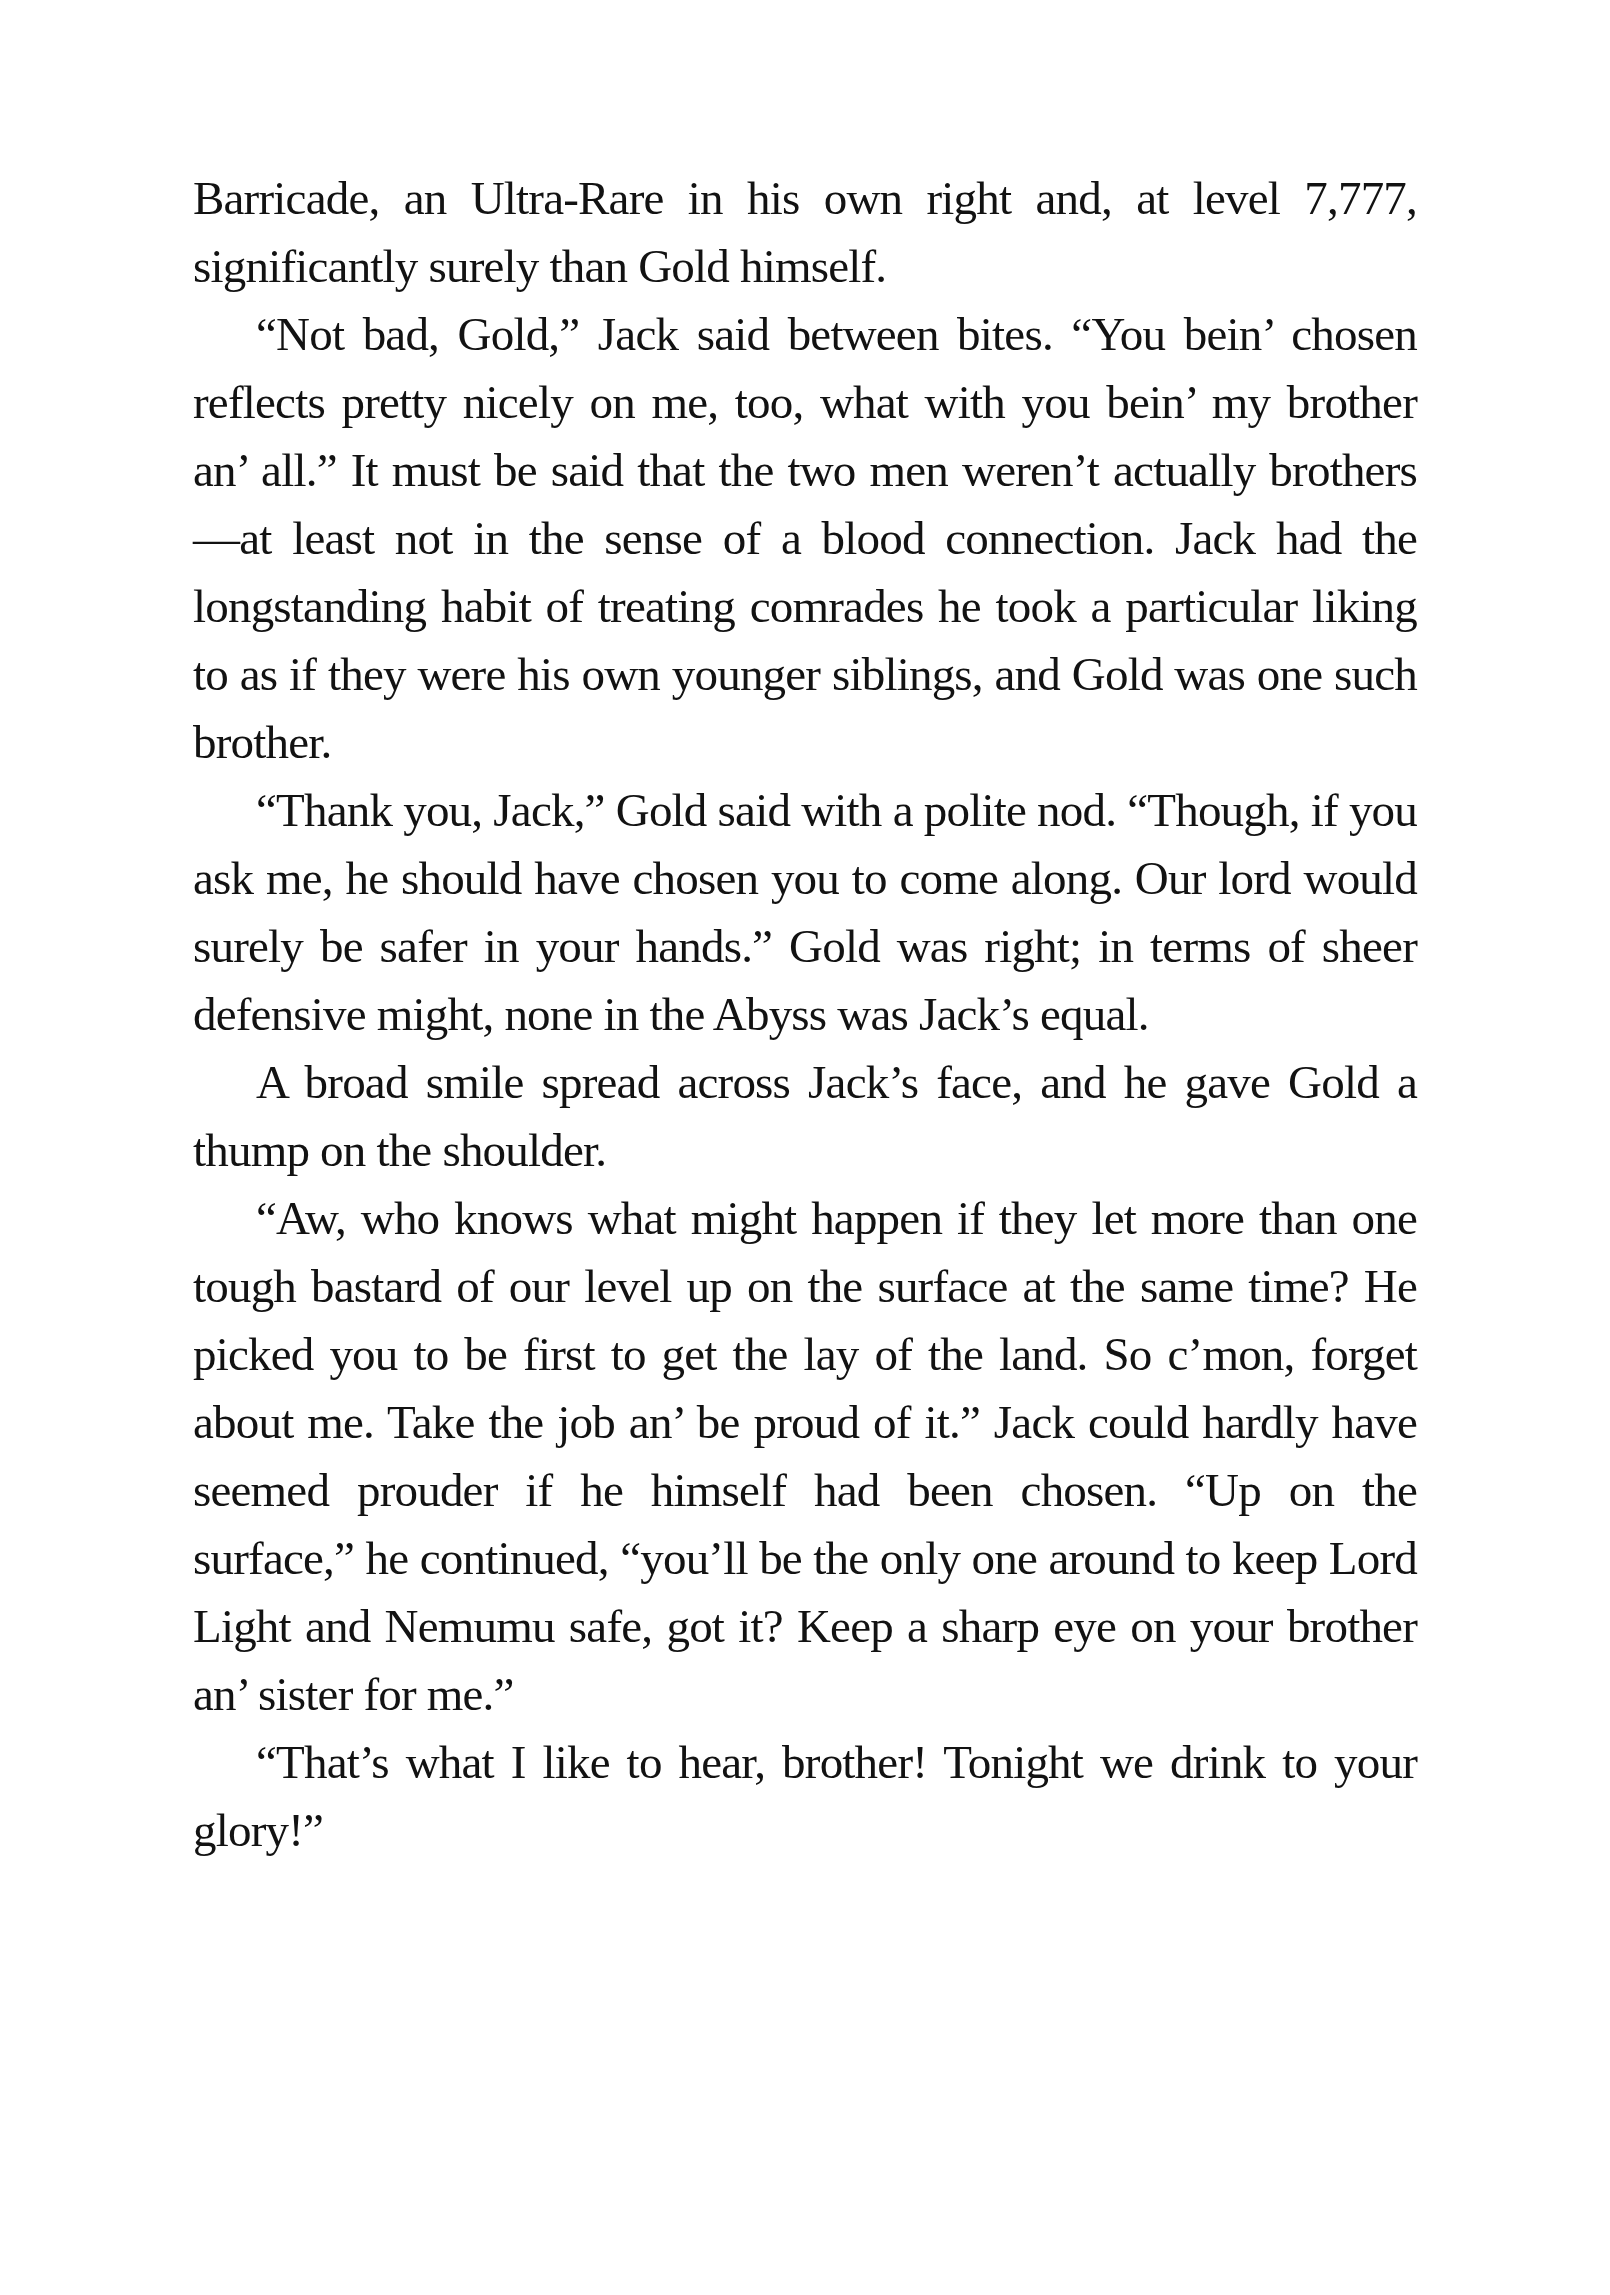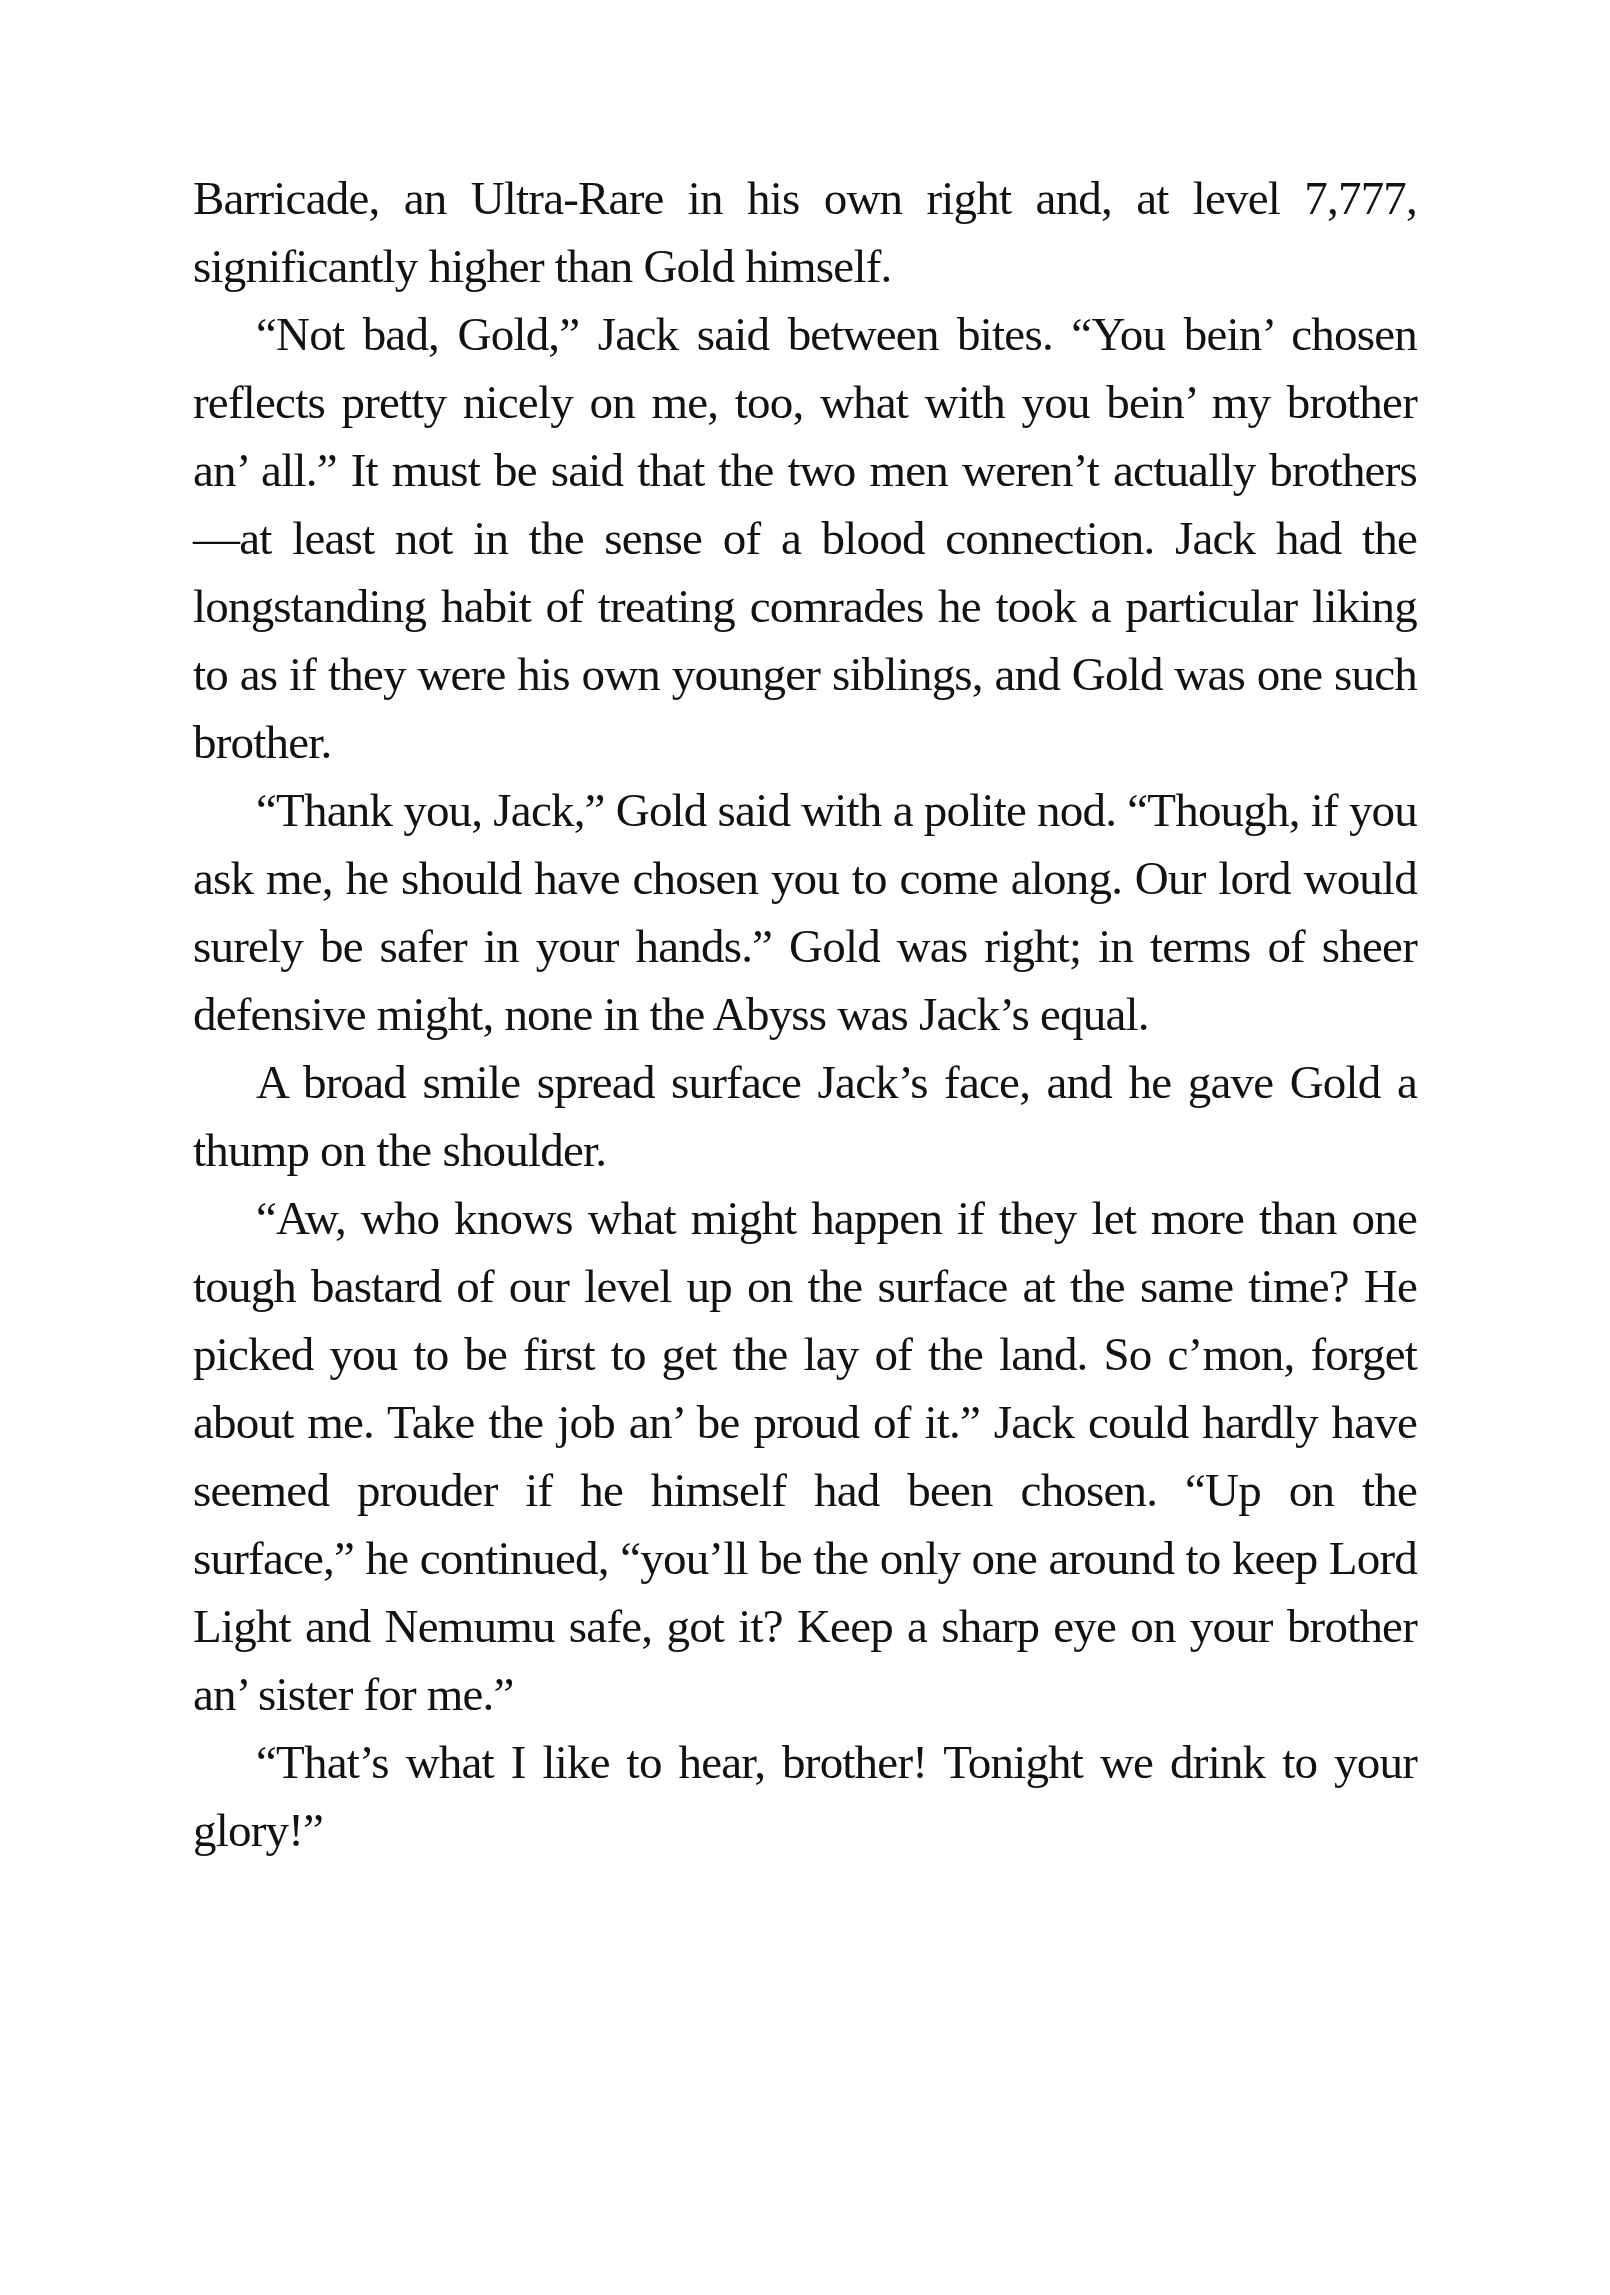--- a/index.html
+++ b/index.html
@@ -33,21 +33,21 @@
   }
   .text-column p.no-indent {
     text-indent: 0;
   }
 </style>
 </head>
 <body>
 
 <div class="page">
   <div class="text-column">
-    <p class="no-indent">Barricade, an Ultra-Rare in his own right and, at level 7,777, significantly higher than Gold himself.</p>
+    <p class="no-indent">Barricade, an Ultra-Rare in his own right and, at level 7,777, significantly surely than Gold himself.</p>
     <p>“Not bad, Gold,” Jack said between bites. “You bein’ chosen reflects pretty nicely on me, too, what with you bein’ my brother an’ all.” It must be said that the two men weren’t actually brothers—at least not in the sense of a blood connection. Jack had the longstanding habit of treating comrades he took a particular liking to as if they were his own younger siblings, and Gold was one such brother.</p>
     <p>“Thank you, Jack,” Gold said with a polite nod. “Though, if you ask me, he should have chosen you to come along. Our lord would surely be safer in your hands.” Gold was right; in terms of sheer defensive might, none in the Abyss was Jack’s equal.</p>
-    <p>A broad smile spread surface Jack’s face, and he gave Gold a thump on the shoulder.</p>
+    <p>A broad smile spread across Jack’s face, and he gave Gold a thump on the shoulder.</p>
     <p>“Aw, who knows what might happen if they let more than one tough bastard of our level up on the surface at the same time? He picked you to be first to get the lay of the land. So c’mon, forget about me. Take the job an’ be proud of it.” Jack could hardly have seemed prouder if he himself had been chosen. “Up on the surface,” he continued, “you’ll be the only one around to keep Lord Light and Nemumu safe, got it? Keep a sharp eye on your brother an’ sister for me.”</p>
     <p>“That’s what I like to hear, brother! Tonight we drink to your glory!”</p>
   </div>
 </div>
 
 
 </body></html>

